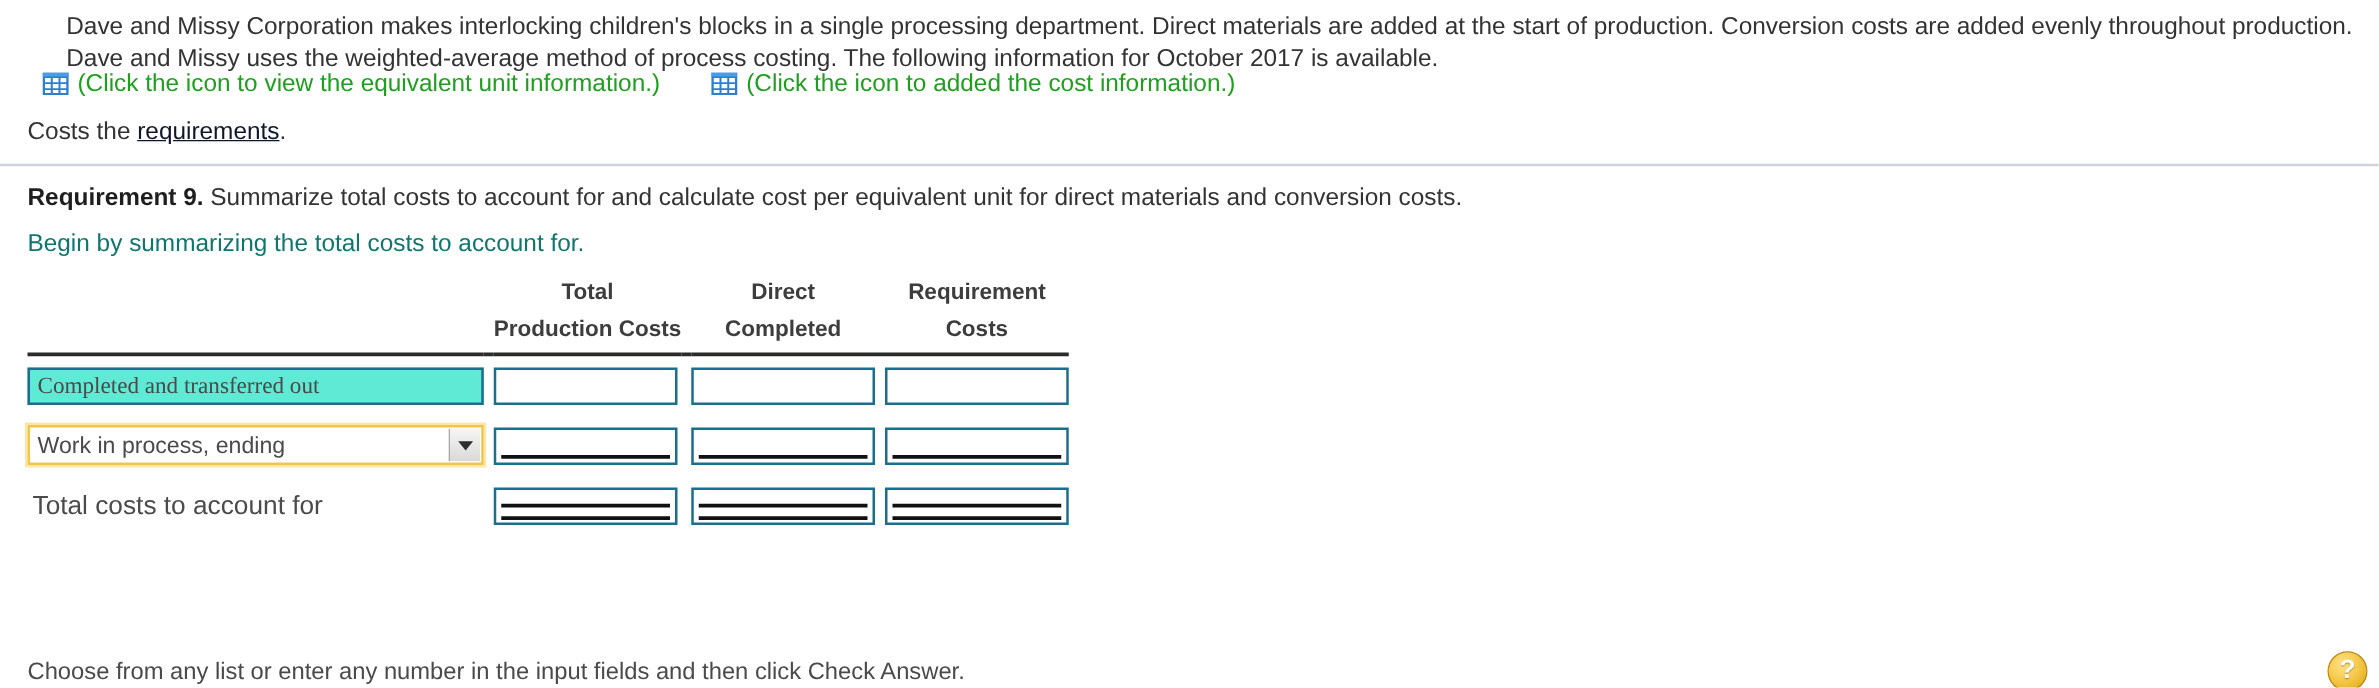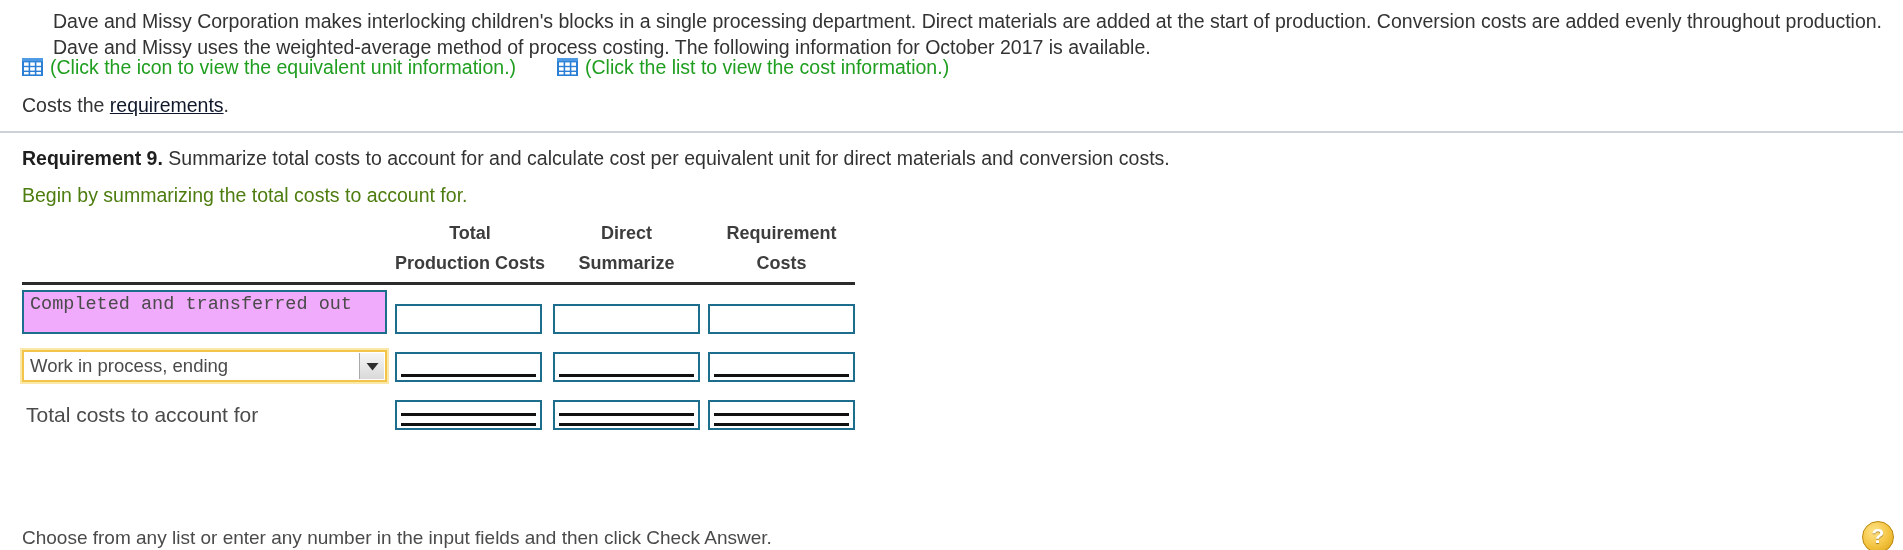--- a/index.html
+++ b/index.html
@@ -29,21 +29,21 @@
     width: 1860px;
     font-size: 19.5px;
     line-height: 26px;
     color: #333333;
     margin-left: 31px;
   }
 
   
   .icon-links {
     position: absolute;
-    left: 22px;
+    left: 34px;
     top: 56px;
     width: 1860px;
     height: 26px;
   }
   .icon-link {
     position: absolute;
     top: 0;
     display: flex;
     align-items: center;
     gap: 7px;
@@ -101,21 +101,21 @@
     white-space: nowrap;
   }
   .req-heading .bold { font-weight: bold; color: #1e1e1e; }
 
   .begin-line {
     position: absolute;
     left: 22px;
     top: 182px;
     font-size: 19.5px;
     line-height: 26px;
-    color: #4d7c0f;
+    color: #0f766e;
     white-space: nowrap;
   }
 
   
   .worksheet {
     position: absolute;
     left: 22px;
     top: 218px;
   }
   table.ws {
@@ -144,24 +144,24 @@
     height: 4px;
   }
   .spacer-row td { height: 9px; }
 
   .row-cell { height: 34px; padding-top: 5px !important; }
 
   
   .label-box {
     box-sizing: border-box;
     width: 365px;
-    height: 44px;
+    height: 30px;
     border: 2px solid #1c6e8c;
-    background: #f0abfc;
-    font-family: Liberation Mono, monospace;
+    background: #5eead4;
+    font-family: Liberation Serif, serif;
     font-size: 18.5px;
     color: #4a4a4a;
     padding: 0 6px;
     line-height: 26px;
     white-space: nowrap;
     overflow: hidden;
   }
 
   
   .select-wrap {
@@ -303,21 +303,21 @@
         <rect x="2" y="4.4" width="4.6" height="3.4" fill="#ffffff"></rect>
         <rect x="8.2" y="4.4" width="4.6" height="3.4" fill="#ffffff"></rect>
         <rect x="14.4" y="4.4" width="4.6" height="3.4" fill="#ffffff"></rect>
         <rect x="2" y="9.2" width="4.6" height="3.4" fill="#ffffff"></rect>
         <rect x="8.2" y="9.2" width="4.6" height="3.4" fill="#ffffff"></rect>
         <rect x="14.4" y="9.2" width="4.6" height="3.4" fill="#ffffff"></rect>
         <rect x="2" y="14" width="4.6" height="2.4" fill="#ffffff"></rect>
         <rect x="8.2" y="14" width="4.6" height="2.4" fill="#ffffff"></rect>
         <rect x="14.4" y="14" width="4.6" height="2.4" fill="#ffffff"></rect>
       </svg>
-      <span class="icon-link-text">(Click the list to view the cost information.)</span>
+      <span class="icon-link-text">(Click the icon to added the cost information.)</span>
     </div>
 
   </div>
 
   <div class="read-line"><span>Costs the </span><span class="req-link">requirements</span><span>.</span></div>
 
   <div class="divider"></div>
 
   <div class="req-heading"><span class="bold">Requirement 9.</span><span> Summarize total costs to account for and calculate cost per equivalent unit for direct materials and conversion costs.</span></div>
 
@@ -342,21 +342,21 @@
             <td></td>
           <th class="hdr">Direct</th>
             <td></td>
           <th class="hdr">Requirement</th>
         </tr>
         <tr>
           <td></td>
             <td></td>
           <th class="hdr">Production Costs</th>
             <td></td>
-          <th class="hdr">Summarize</th>
+          <th class="hdr">Completed</th>
             <td></td>
           <th class="hdr">Costs</th>
         </tr>
         <tr class="hdr-rule">
           <td></td>
             <td></td>
             <td></td>
             <td></td>
             <td></td>
             <td></td>

